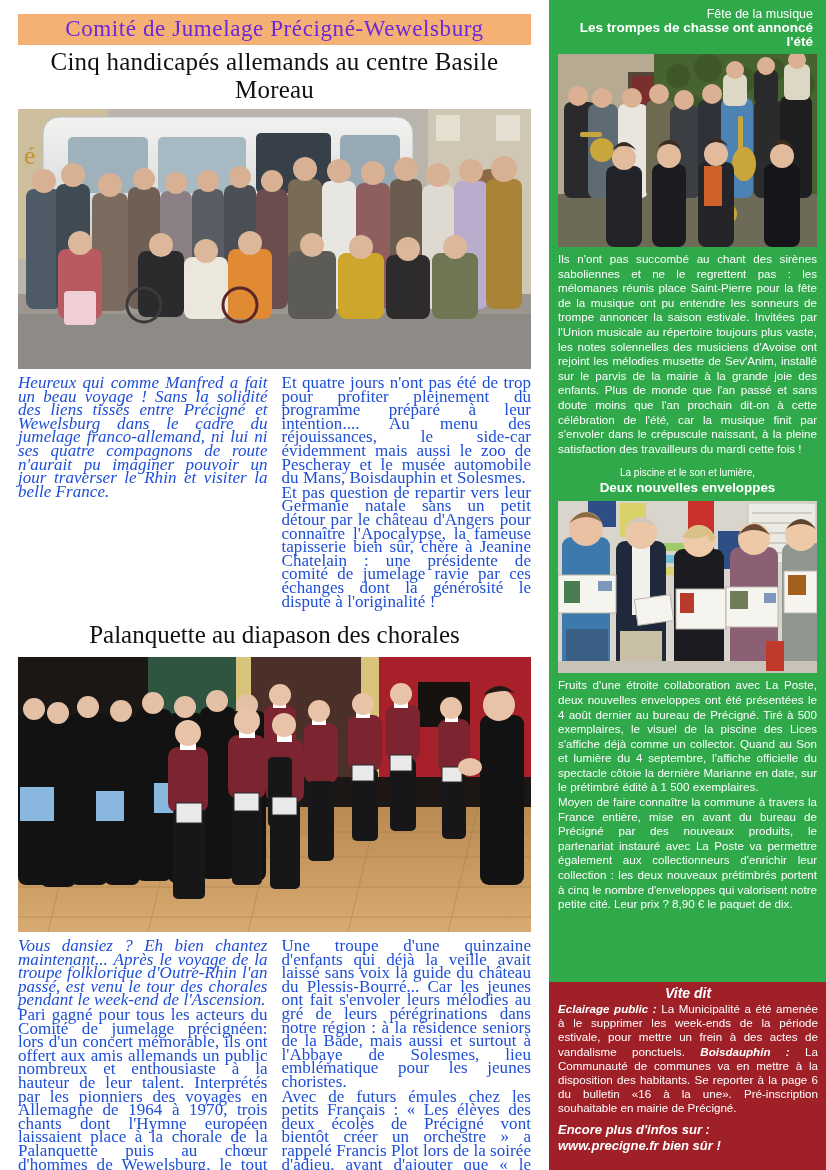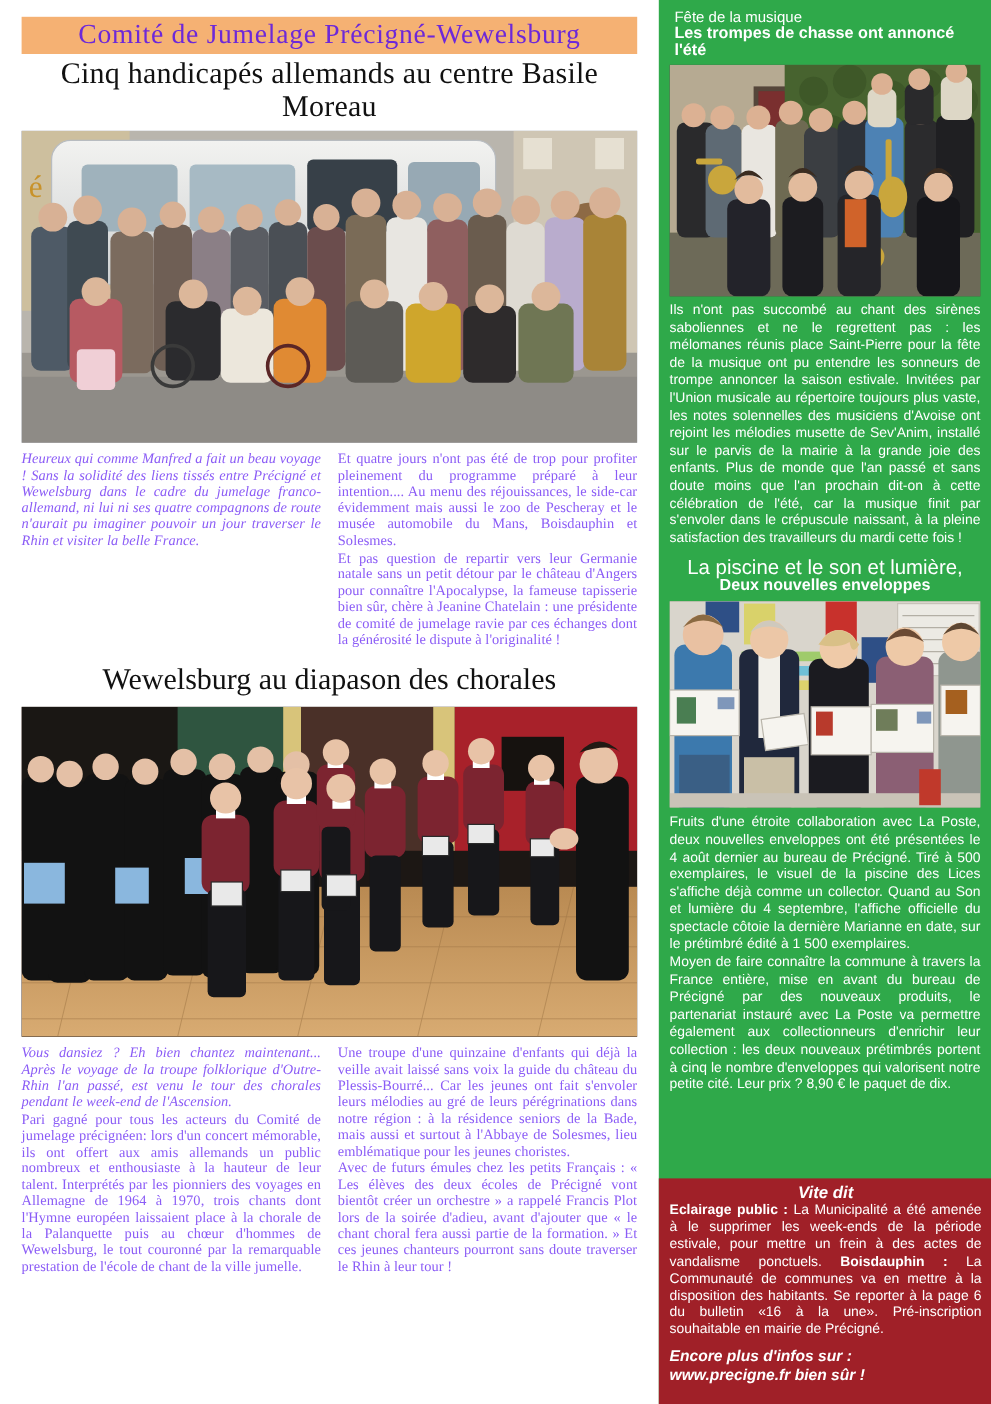--- a/index.html
+++ b/index.html
@@ -48,39 +48,39 @@
   .section-title {
     text-align: center;
     font-size: 25px;
     color: #111;
     padding: 12px 0 8px 0;
   }
 
   .cols2 { display: flex; gap: 14px; margin-top: 7px; }
   .col { width: 50%; }
   .body-txt {
-    font-size: 12px;
+    font-size: 17px;
     line-height: 13.6px;
     text-align: justify;
-    color: #8b5cf6;
+    color: #1d4ed8;
     letter-spacing: 0.05px;
   }
   .body-txt p { margin-bottom: 1px; text-indent: 6px; }
   .body-txt p.ital { font-style: italic; }
   .body-txt p.noind { text-indent: 0; }
 
   
   .side-col {
     position: absolute; right: 0; top: 0;
     width: 277px; height: 1170px;
     background: #2fa94a;
   }
   .side-inner { padding: 0 9px; }
   .side-head {
-    text-align: left; color: #fff;
+    text-align: right; color: #fff;
     padding: 7px 4px 5px 4px;
     line-height: 14px;
   }
   .side-head .l1 { font-family:"Liberation Sans", sans-serif; font-size: 12.5px; font-weight: 400; }
   .side-head .l2 { font-family:"Liberation Sans", sans-serif; font-size: 13.5px; font-weight: bold; }
 
   .side-photo { width: 100%; overflow: hidden; position: relative; }
   .photo-band { height: 193px; background: #56604a; }
   .photo-post { height: 172px; background: #b9b0a4; }
 
@@ -91,42 +91,42 @@
     color: #ffffff;
     text-align: justify;
     padding: 5px 0 0 0;
   }
   .side-txt p { margin-bottom: 0; }
 
   .side-head2 {
     text-align: center; color: #fff;
     padding: 9px 2px 6px 2px; line-height: 15px;
   }
-  .side-head2 .l1 { font-family:"Liberation Sans", sans-serif; font-size: 17px; }
+  .side-head2 .l1 { font-family:"Liberation Sans", sans-serif; font-size: 10px; }
   .side-head2 .l2 { font-family:"Liberation Sans", sans-serif; font-size: 13.4px; font-weight: bold; }
 
   
   .vite-block {
     position: absolute; left: 0; bottom: 0;
     width: 278px; height: 188px;
     background: #a02028;
     padding: 3px 9px 6px 9px;
   }
   .vite-title {
     text-align: center; color: #fff;
     font-family:"Liberation Sans", sans-serif;
     font-size: 14px; font-style: italic; font-weight: bold;
     padding-bottom: 1px;
   }
   .vite-txt {
     font-family:"Liberation Sans", sans-serif;
     font-size: 11.6px; line-height: 14.2px;
     color: #fff; text-align: justify;
   }
-  .vite-txt b { font-weight: bold; }
+  .vite-txt b { font-weight: bold; font-style: italic; }
   .vite-foot {
     text-align: left; color:#fff;
     font-family:"Liberation Sans", sans-serif;
     font-size: 13px; font-weight: bold; font-style: italic;
     line-height: 16px; padding-top: 6px;
   }
 </style>
 </head>
 <body>
 
@@ -243,21 +243,21 @@
         </div>
       </div>
       <div class="col">
         <div class="body-txt">
           <p class="noind">Et quatre jours n'ont pas été de trop pour profiter pleinement du programme préparé à leur intention.... Au menu des réjouissances, le side-car évidemment mais aussi le zoo de Pescheray et le musée automobile du Mans, Boisdauphin et Solesmes.</p>
           <p class="noind">Et pas question de repartir vers leur Germanie natale sans un petit détour par le château d'Angers pour connaître l'Apocalypse, la fameuse tapisserie bien sûr, chère à Jeanine Chatelain : une présidente de comité de jumelage ravie par ces échanges dont la générosité le dispute à l'originalité !</p>
         </div>
       </div>
     </div>
 
-    <div class="section-title">Wewelsburg au diapason des chorales</div>
+    <div class="section-title">Palanquette au diapason des chorales</div>
 
     <div class="photo photo-choir">
       <svg viewBox="0 0 513 275" preserveAspectRatio="none" width="100%" height="100%">
         <defs>
           <linearGradient id="floor" x1="0" y1="0" x2="0" y2="1">
             <stop offset="0" stop-color="#b98a52"></stop>
               <stop offset="1" stop-color="#d8ab72"></stop>
           </linearGradient>
         </defs>
         <rect x="0" y="0" width="513" height="275" fill="#1c1714"></rect>

